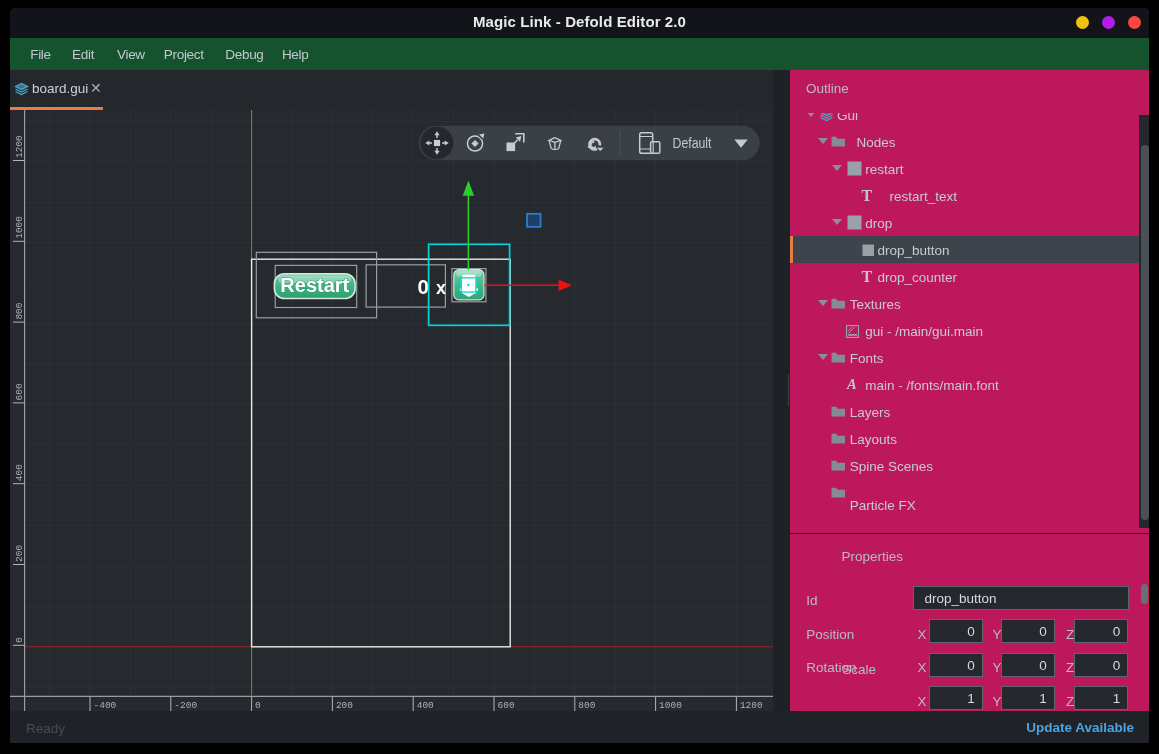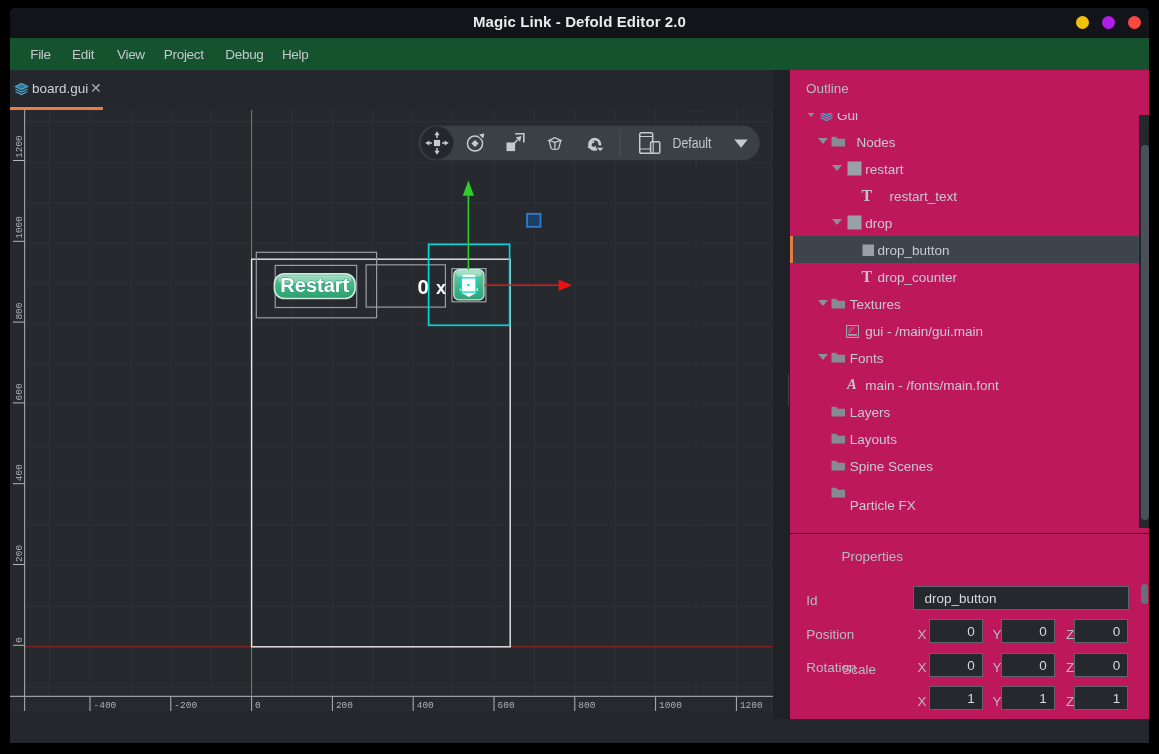--- a/index.html
+++ b/index.html
@@ -389,13 +389,17 @@
 <span class="abs axlabel" style="left:203px;top:624.0px;">Y</span>
 <div class="pinput" style="left:211.2px;top:616.3px;width:54px;">
         <span style="right:7px;">1</span>
       </div>
 <span class="abs axlabel" style="left:276.6px;top:624.0px;">Z</span>
 <div class="pinput" style="left:284.8px;top:616.3px;width:54px;">
         <span style="right:7px;">1</span>
       </div>
     <div class="abs" id="propthumb"></div>
   </div>
+  <div class="abs" id="statusbar">
+    <span class="abs" id="ready">Ready</span>
+    <span class="abs" id="update">Update Available</span>
+  </div>
 </div>
 
 </body></html>

